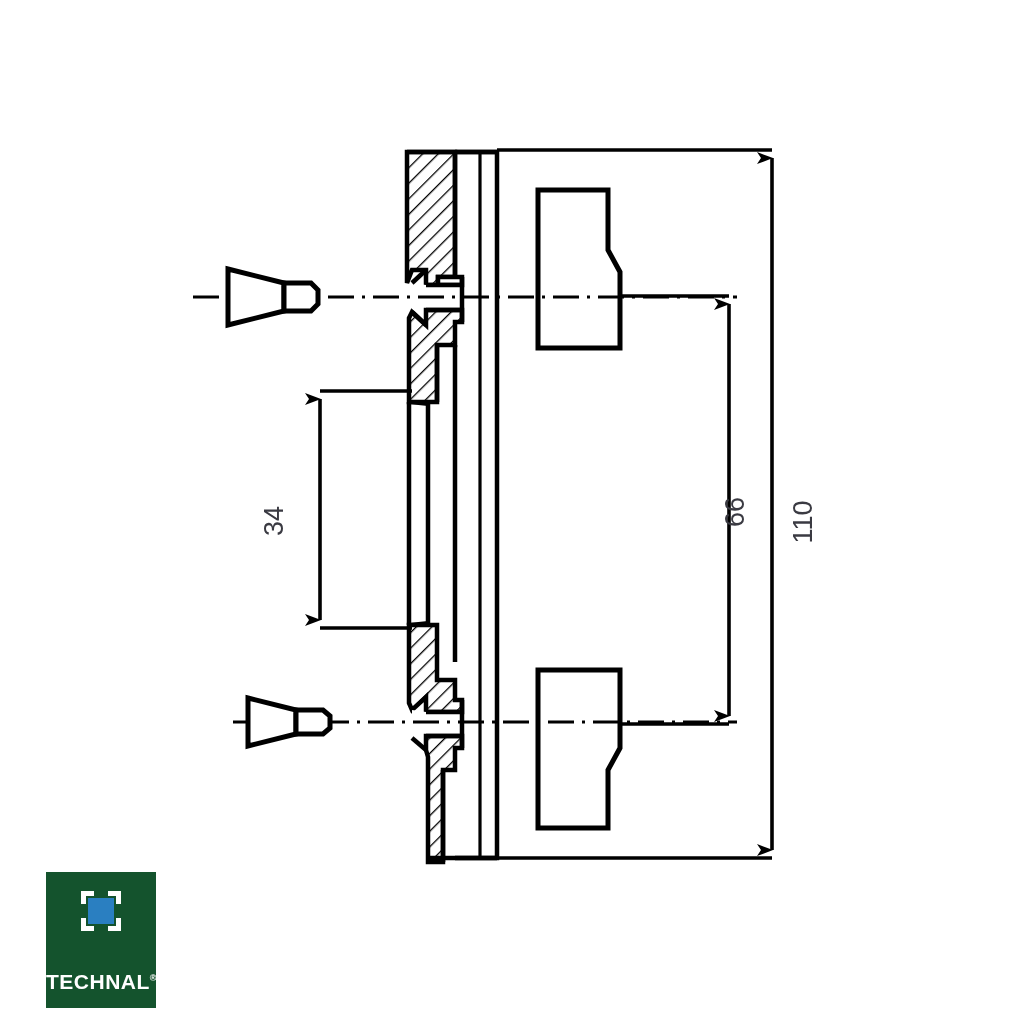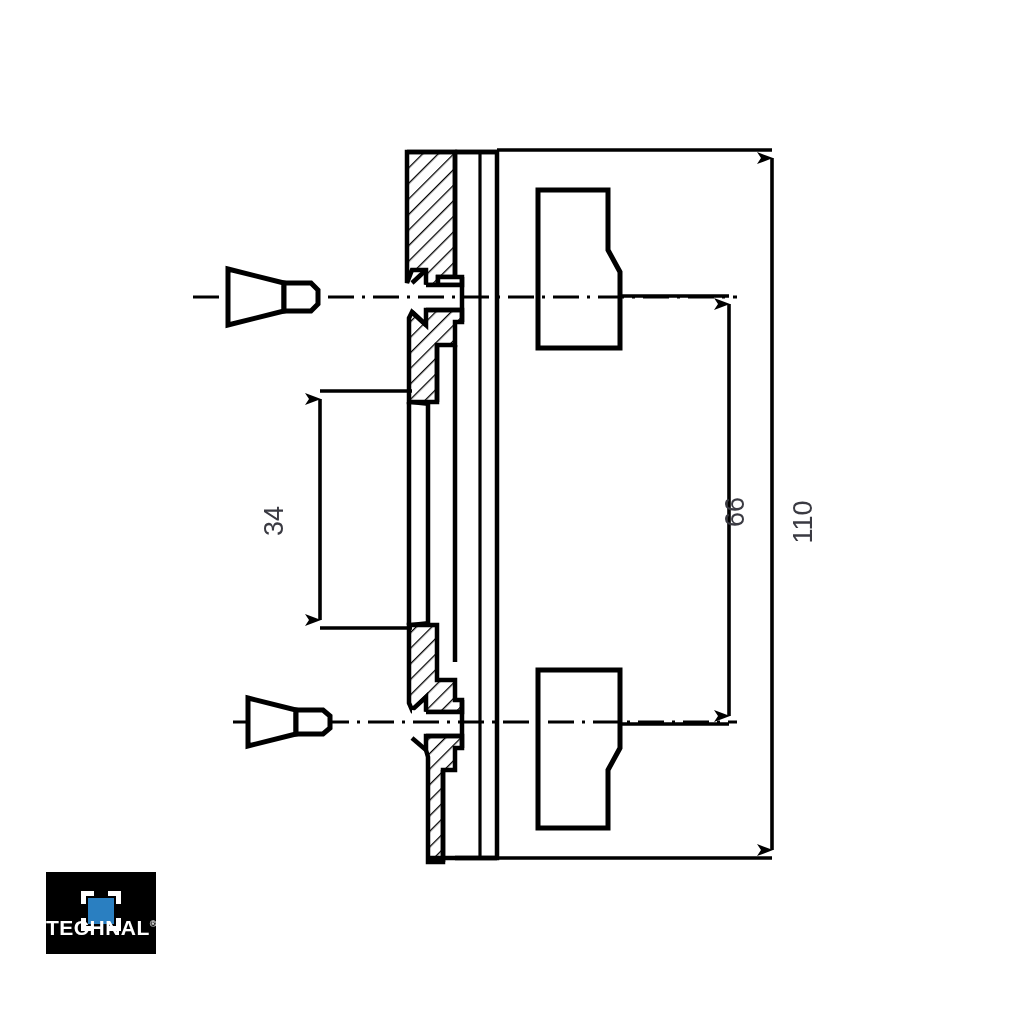--- a/index.html
+++ b/index.html
@@ -27,22 +27,22 @@
     font-family: "Liberation Sans", sans-serif;
     font-size: 27px;
     fill: #3a3a42;
   }
   
   #technal-logo {
     position: absolute;
     left: 46px;
     top: 872px;
     width: 110px;
-    height: 82px;
-    background: #000000;
+    height: 136px;
+    background: #14532d;
     box-sizing: border-box;
   }
   #logo-mark {
     position: absolute;
     left: 50%;
     top: 17px;
     transform: translateX(-50%);
     width: 44px;
     height: 44px;
   }

